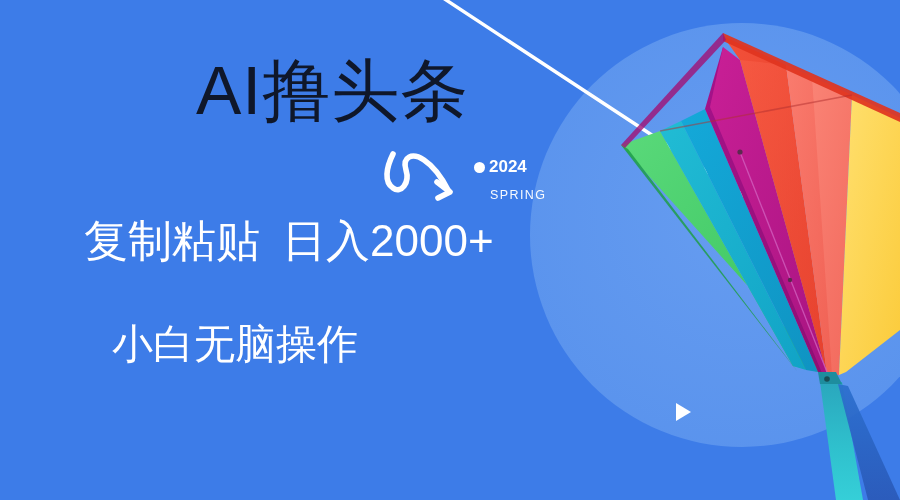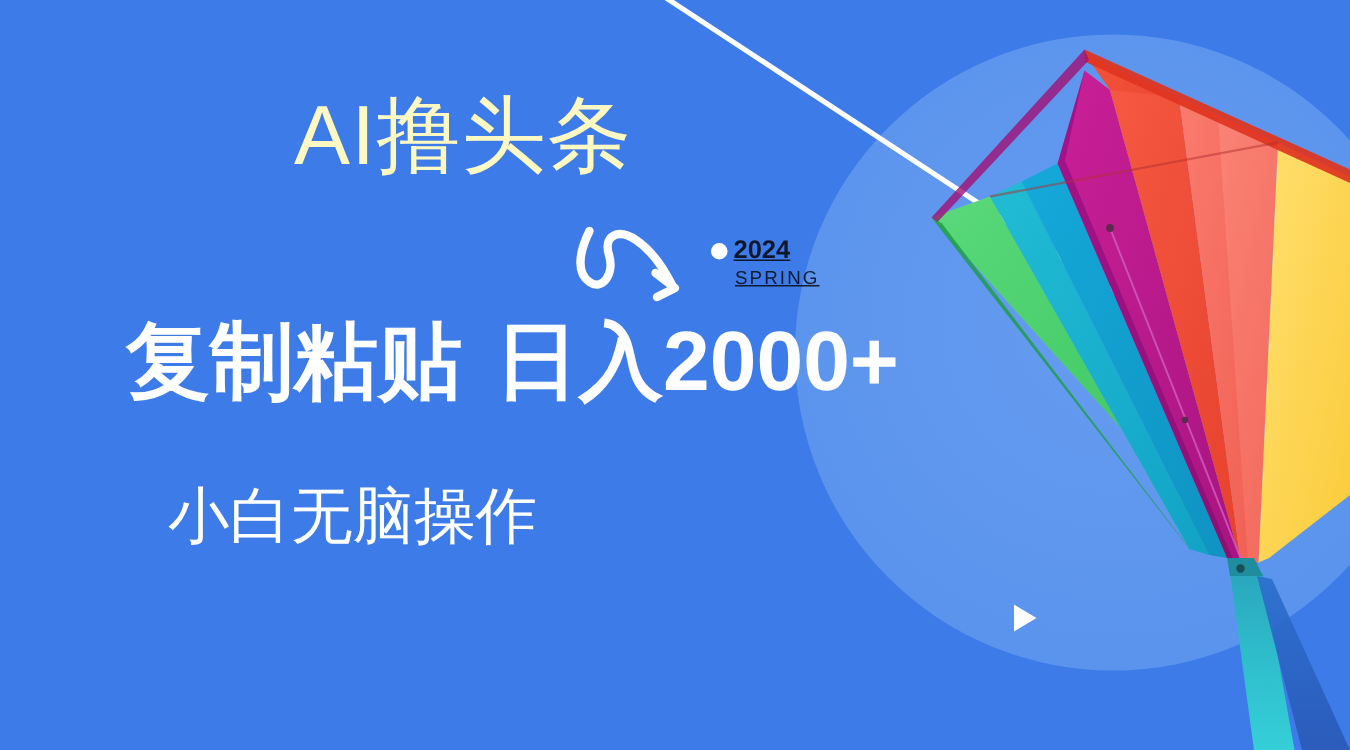--- a/index.html
+++ b/index.html
@@ -26,58 +26,57 @@
     position: absolute;
     inset: 0;
     width: 900px;
     height: 500px;
     pointer-events: none;
   }
   .headline {
     position: absolute;
     left: 196px;
     top: 50px;
-    font-size: 56px;
+    font-size: 68px;
     line-height: 80px;
-    color: #fef9c3;
+    color: #0f172a;
     letter-spacing: 1px;
     white-space: nowrap;
     font-weight: 400;
   }
   .subline {
     position: absolute;
     left: 84px;
     top: 212px;
-    font-size: 56px;
+    font-size: 44px;
     line-height: 58px;
     color: #ffffff;
     white-space: nowrap;
-    font-weight: 700;
+    font-weight: 400;
   }
   .subline .gap {
     display: inline-block;
     width: 22px;
   }
   .tagline {
     position: absolute;
     left: 112px;
     top: 312px;
     font-size: 41px;
     line-height: 64px;
     color: #ffffff;
     white-space: nowrap;
     font-weight: 400;
   }
   .badge {
     position: absolute;
     left: 474px;
     top: 158px;
-    color: #0f172a;
-    white-space: nowrap;
-    text-decoration: underline;
+    color: #ffffff;
+    white-space: nowrap;
   }
   .badge-row {
     display: flex;
     align-items: center;
     gap: 4px;
   }
   .badge-dot {
     width: 11px;
     height: 11px;
     border-radius: 50%;
@@ -86,21 +85,21 @@
   }
   .badge-year {
     font-size: 17px;
     font-weight: 700;
     line-height: 18px;
   }
   .badge-season {
     font-size: 12.5px;
     letter-spacing: 1.4px;
     line-height: 15px;
-    margin-top: 2px;
+    margin-top: 12px;
     margin-left: 16px;
     opacity: 0.96;
   }
 </style>
 </head>
 <body>
 
 <div id="poster">
 
   <svg id="poster-svg" viewBox="0 0 900 500">

